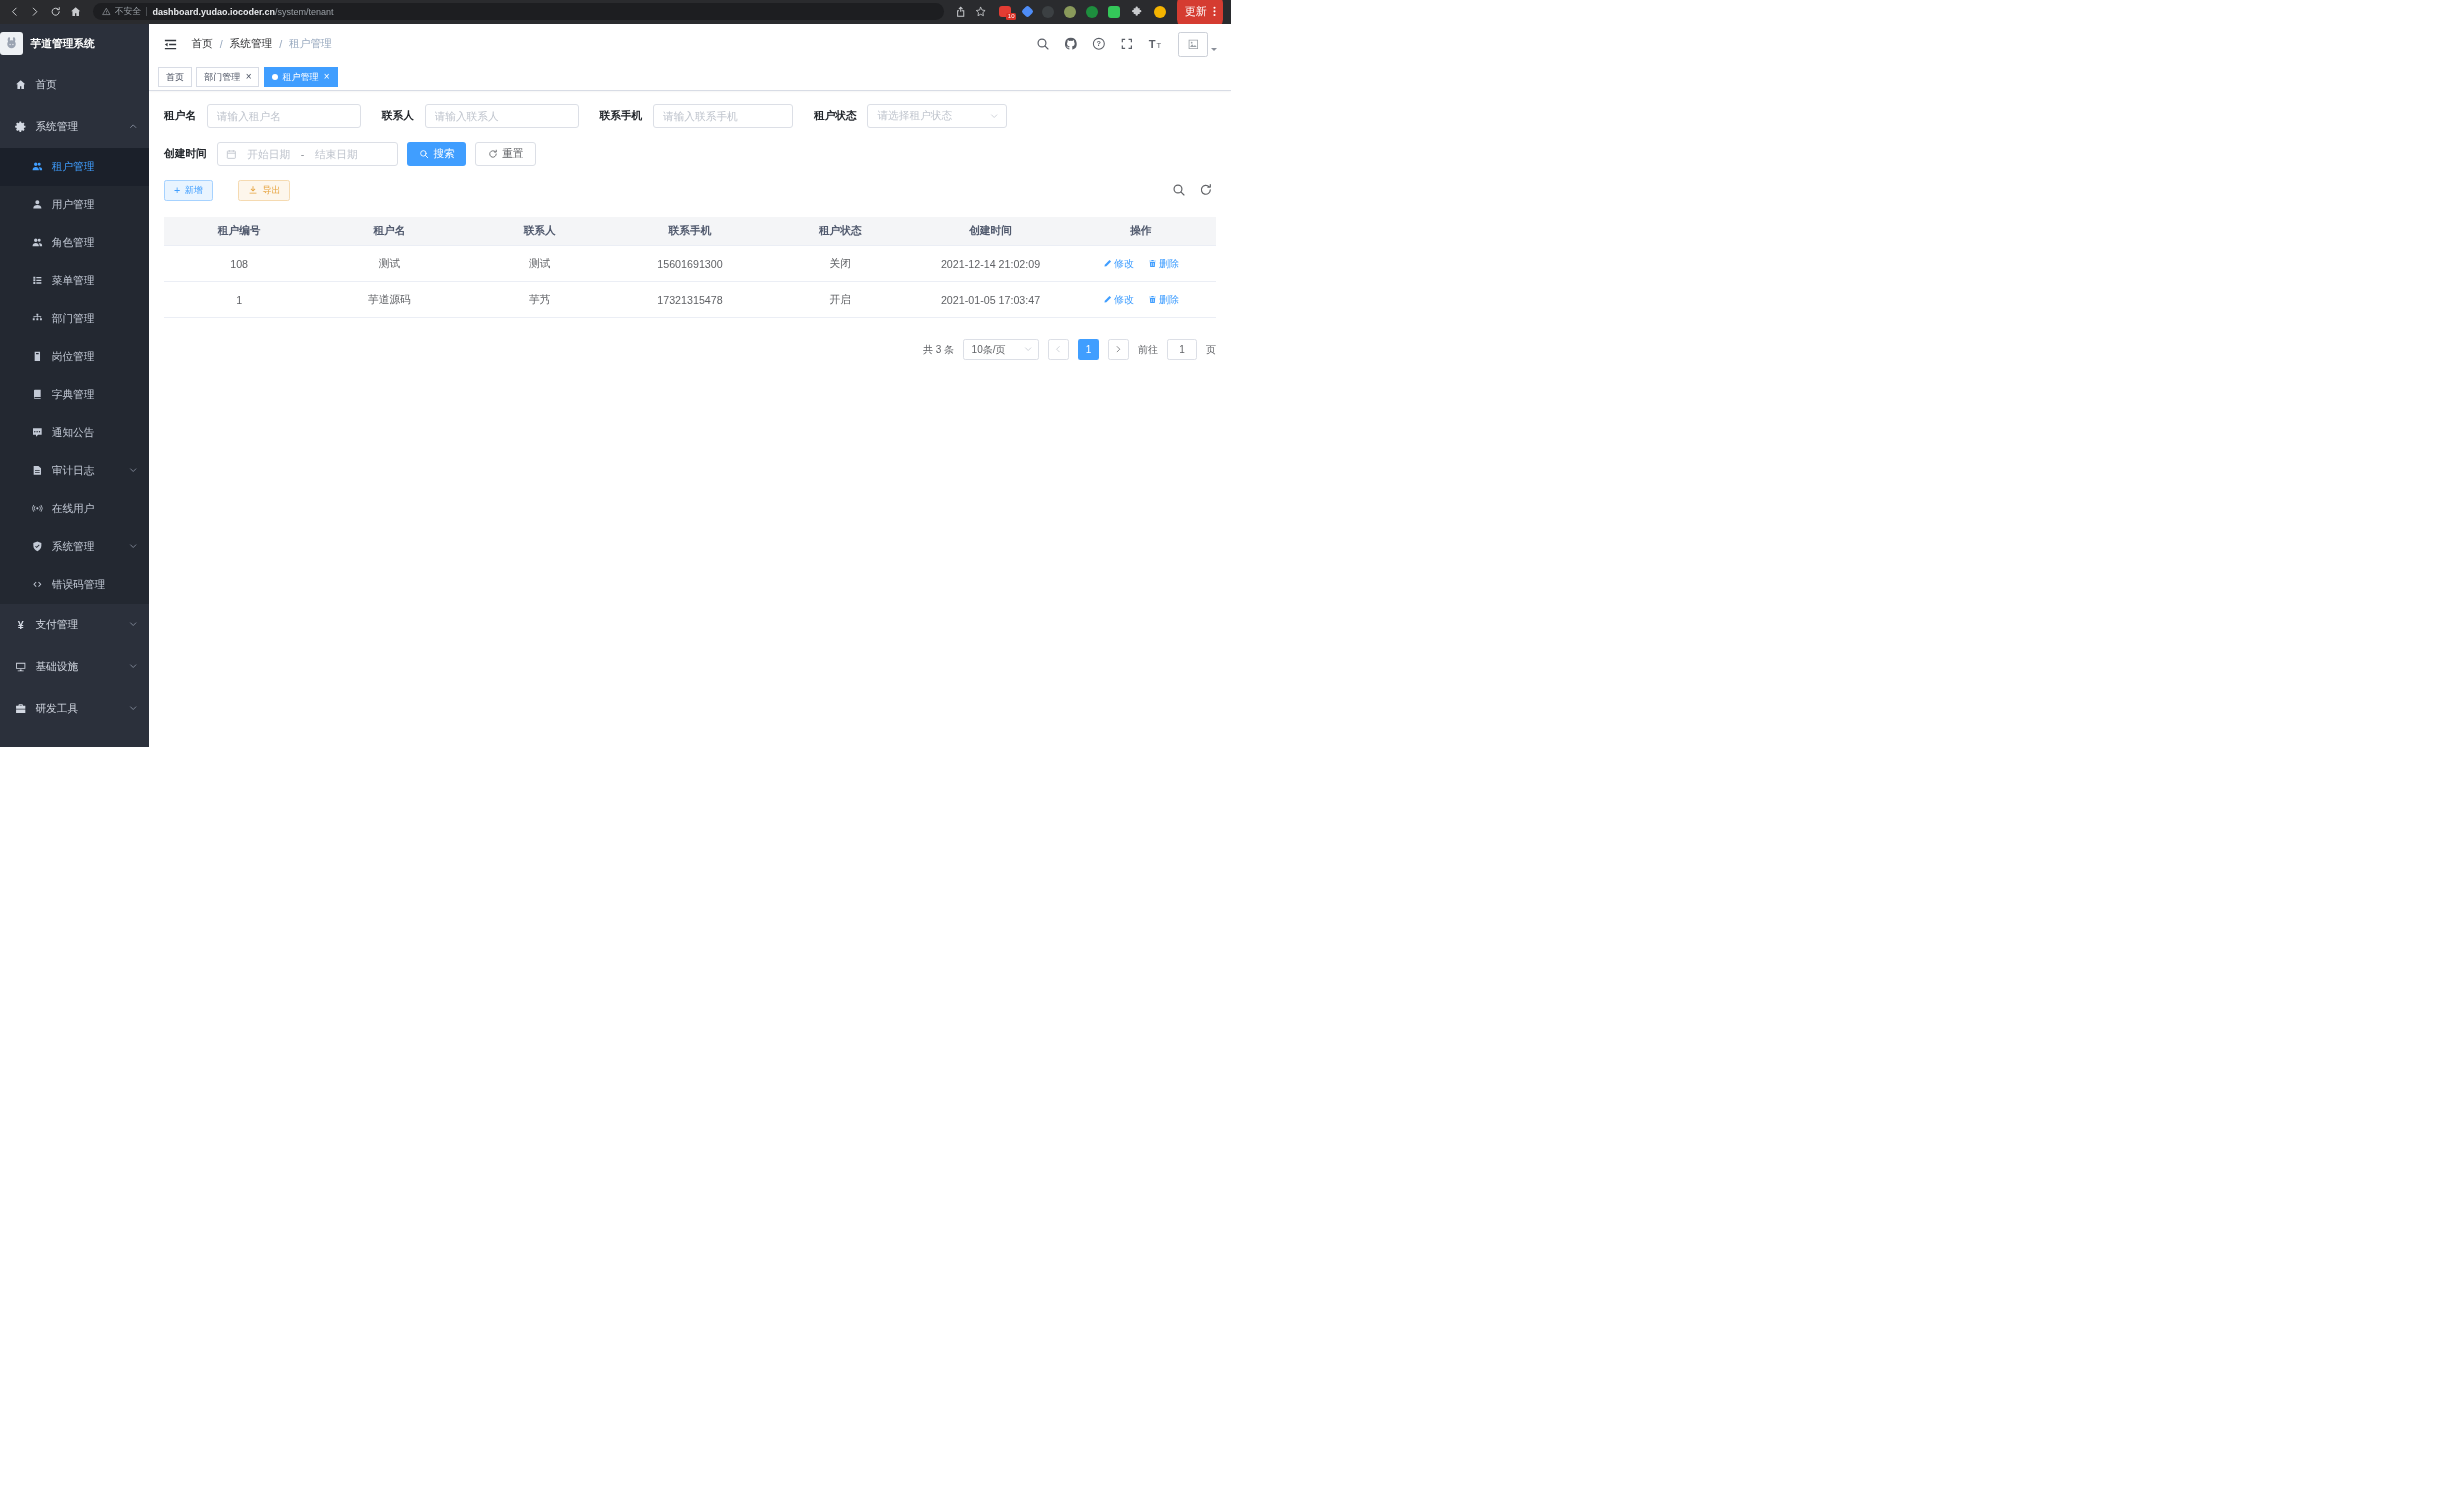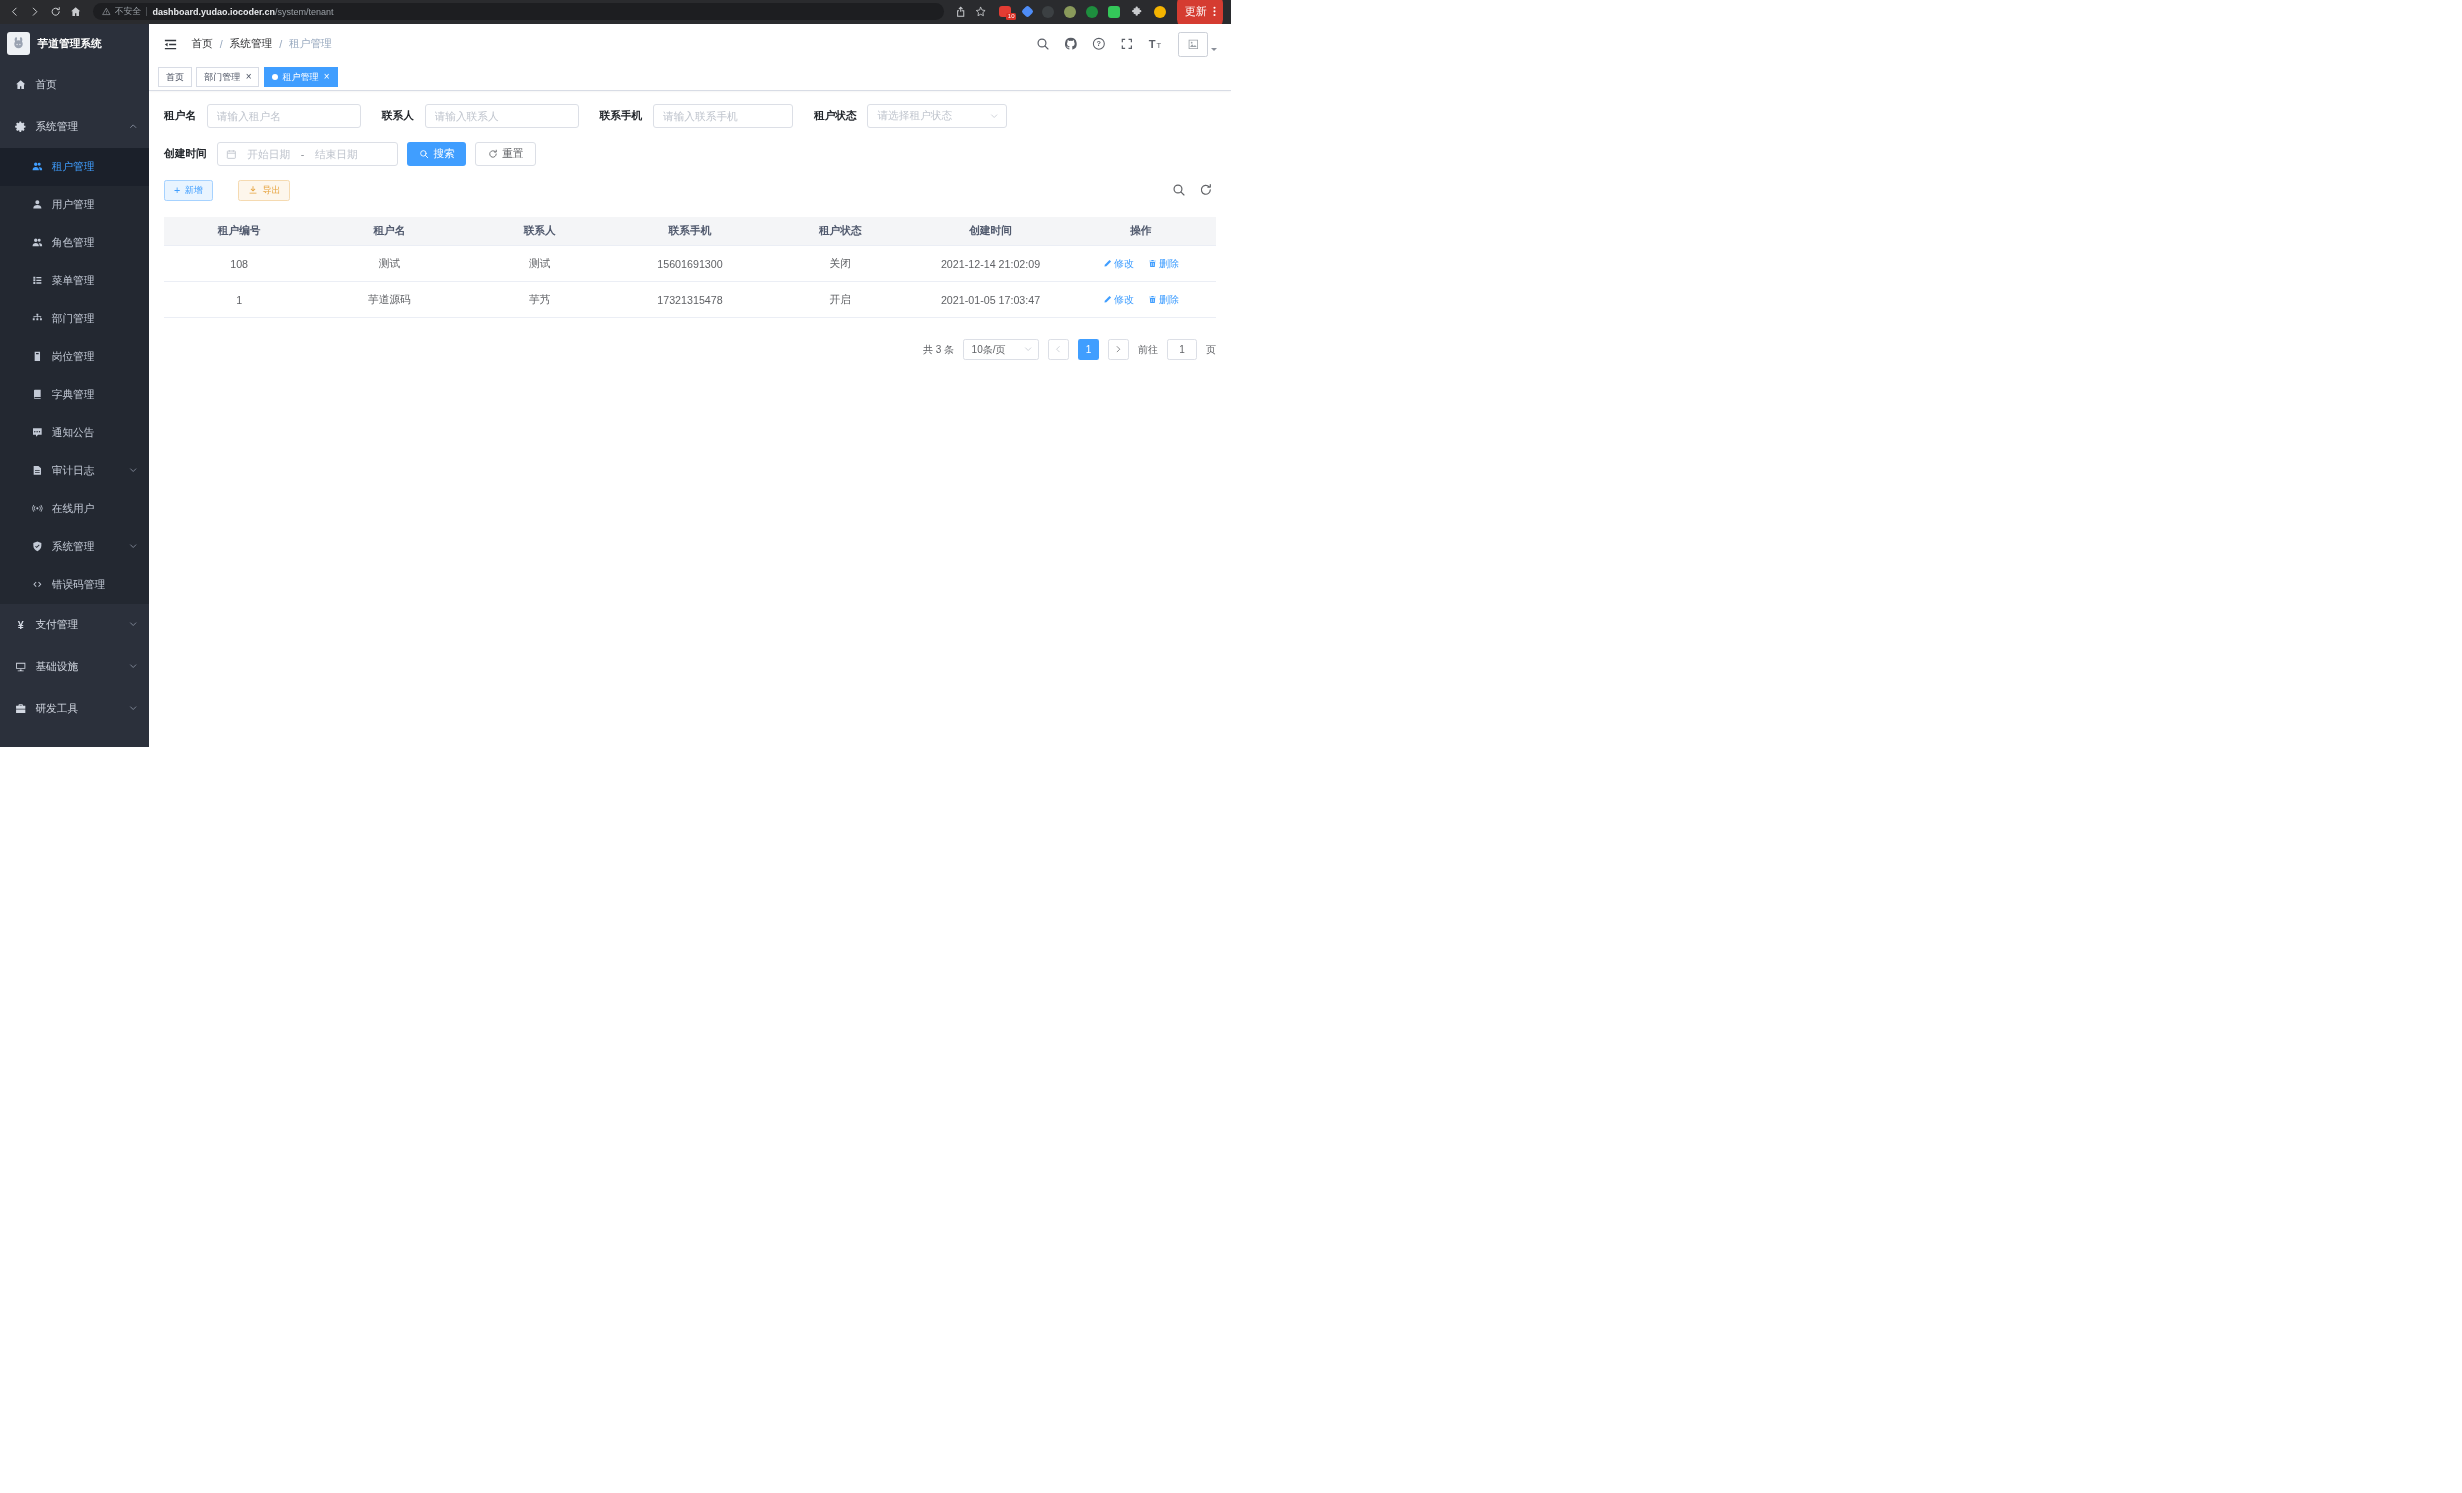--- a/index.html
+++ b/index.html
@@ -26,21 +26,21 @@
   .ext-badge{position:absolute;right:-3px;bottom:-2.3px;background:#d93025;color:#fff;
     font-size:6px;line-height:7.6px;padding:0 1.5px;border-radius:1.5px}
   .ext-diamond{width:9px;height:9px;border-radius:2.3px;background:#4e8cf7;transform:rotate(45deg)}
   .update{height:33px;border-radius:8.4px;background:#d53c31;color:#fff;display:flex;
     align-items:center;gap:6px;padding:0 7.6px;font-size:11px;flex:0 0 auto;cursor:pointer}
   .update svg{fill:#fff}
 
   
   .app{flex:1;display:flex;min-height:0}
   .sidebar{width:149px;background:#2b303b;color:#c7cdd8;display:flex;flex-direction:column;flex:0 0 auto}
-  .logo-row{height:40px;display:flex;align-items:center;gap:7.6px;padding-left:7px;cursor:pointer}
+  .logo-row{height:40px;display:flex;align-items:center;gap:7.6px;padding-left:0;cursor:pointer}
   .logo-img{width:23px;height:23px;border-radius:3px;background:#eef1f5;display:grid;place-items:center;overflow:hidden}
   .logo-img svg{width:17px;height:17px;fill:#9aa3b2}
   .logo-title{color:#fff;font-size:10.7px;font-weight:700}
   .side-item{height:42px;display:flex;align-items:center;gap:9px;padding:0 12px 0 15px;
     font-size:10.7px;color:#d3d8e2;cursor:pointer}
   .icon{width:10.7px;height:10.7px;fill:currentColor;flex:0 0 auto}
   .side-item .icon{width:11.4px;height:11.4px}
   .chev{margin-left:auto;width:8.4px;height:8.4px;color:#99a2b3;flex:0 0 auto}
   .chev.up{transform:rotate(180deg)}
   .submenu{background:#232831}

